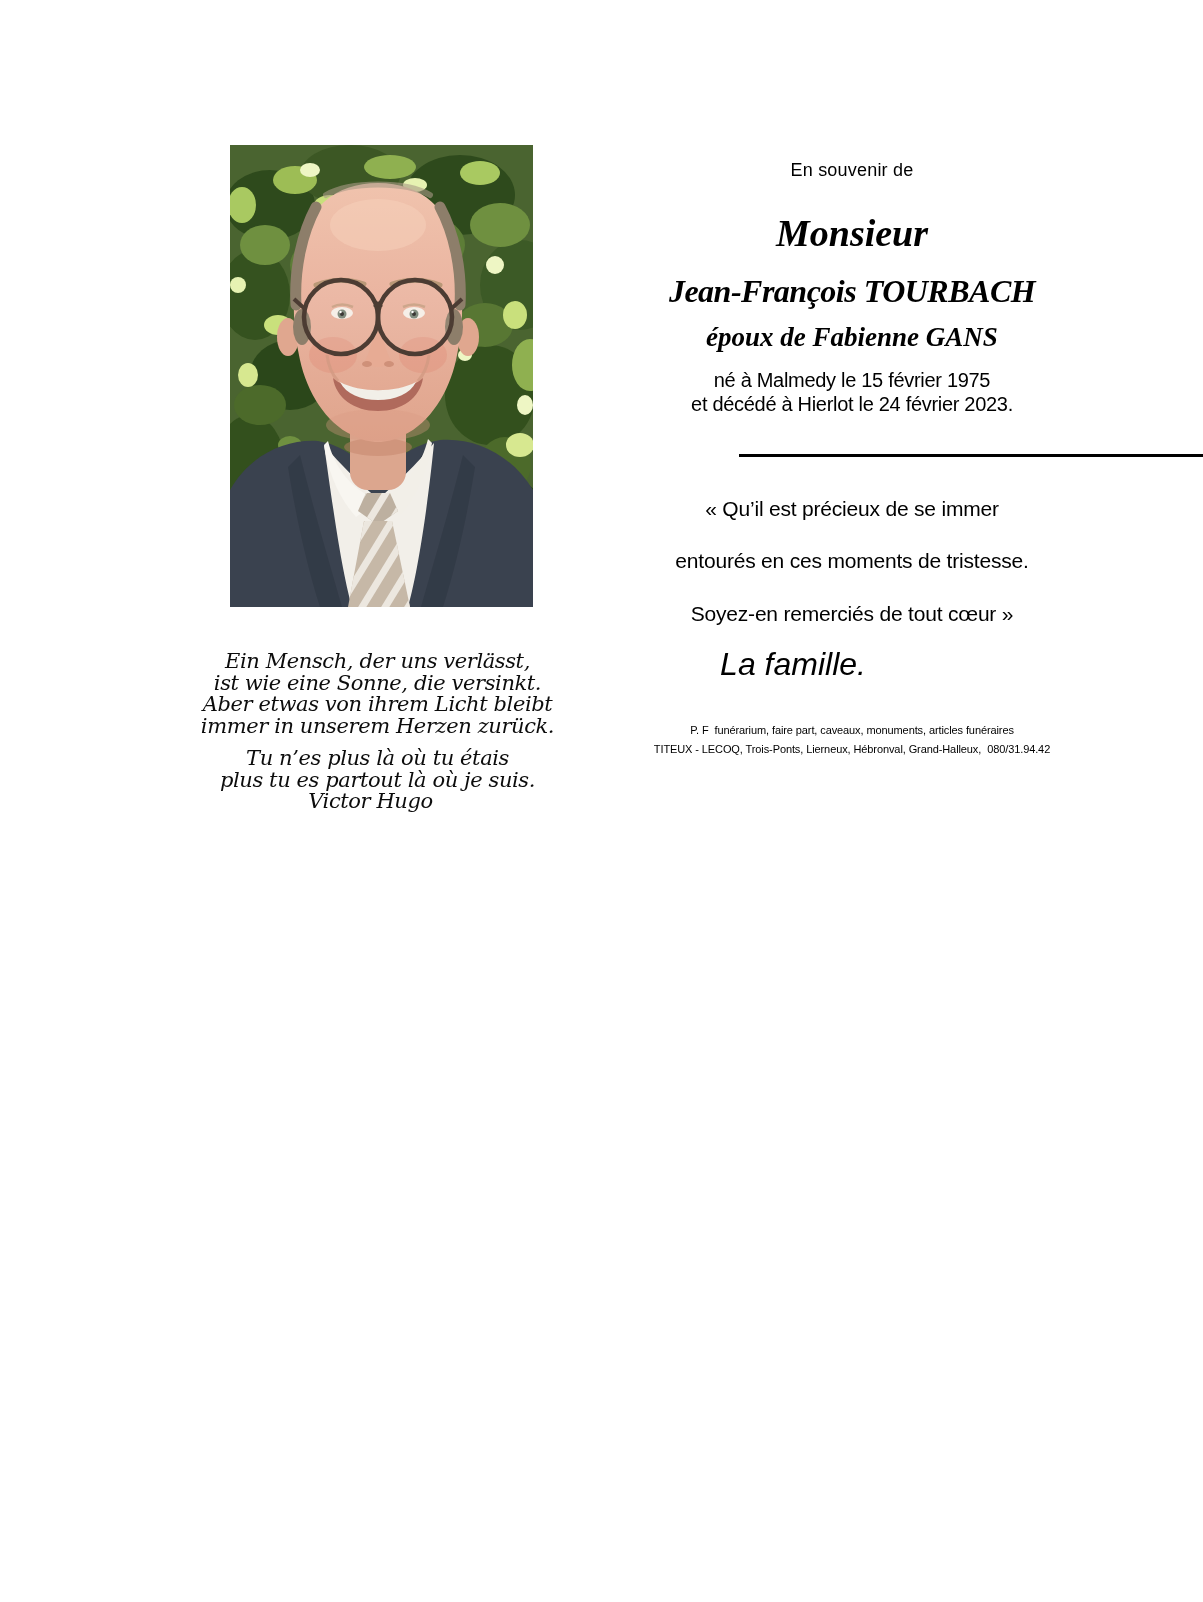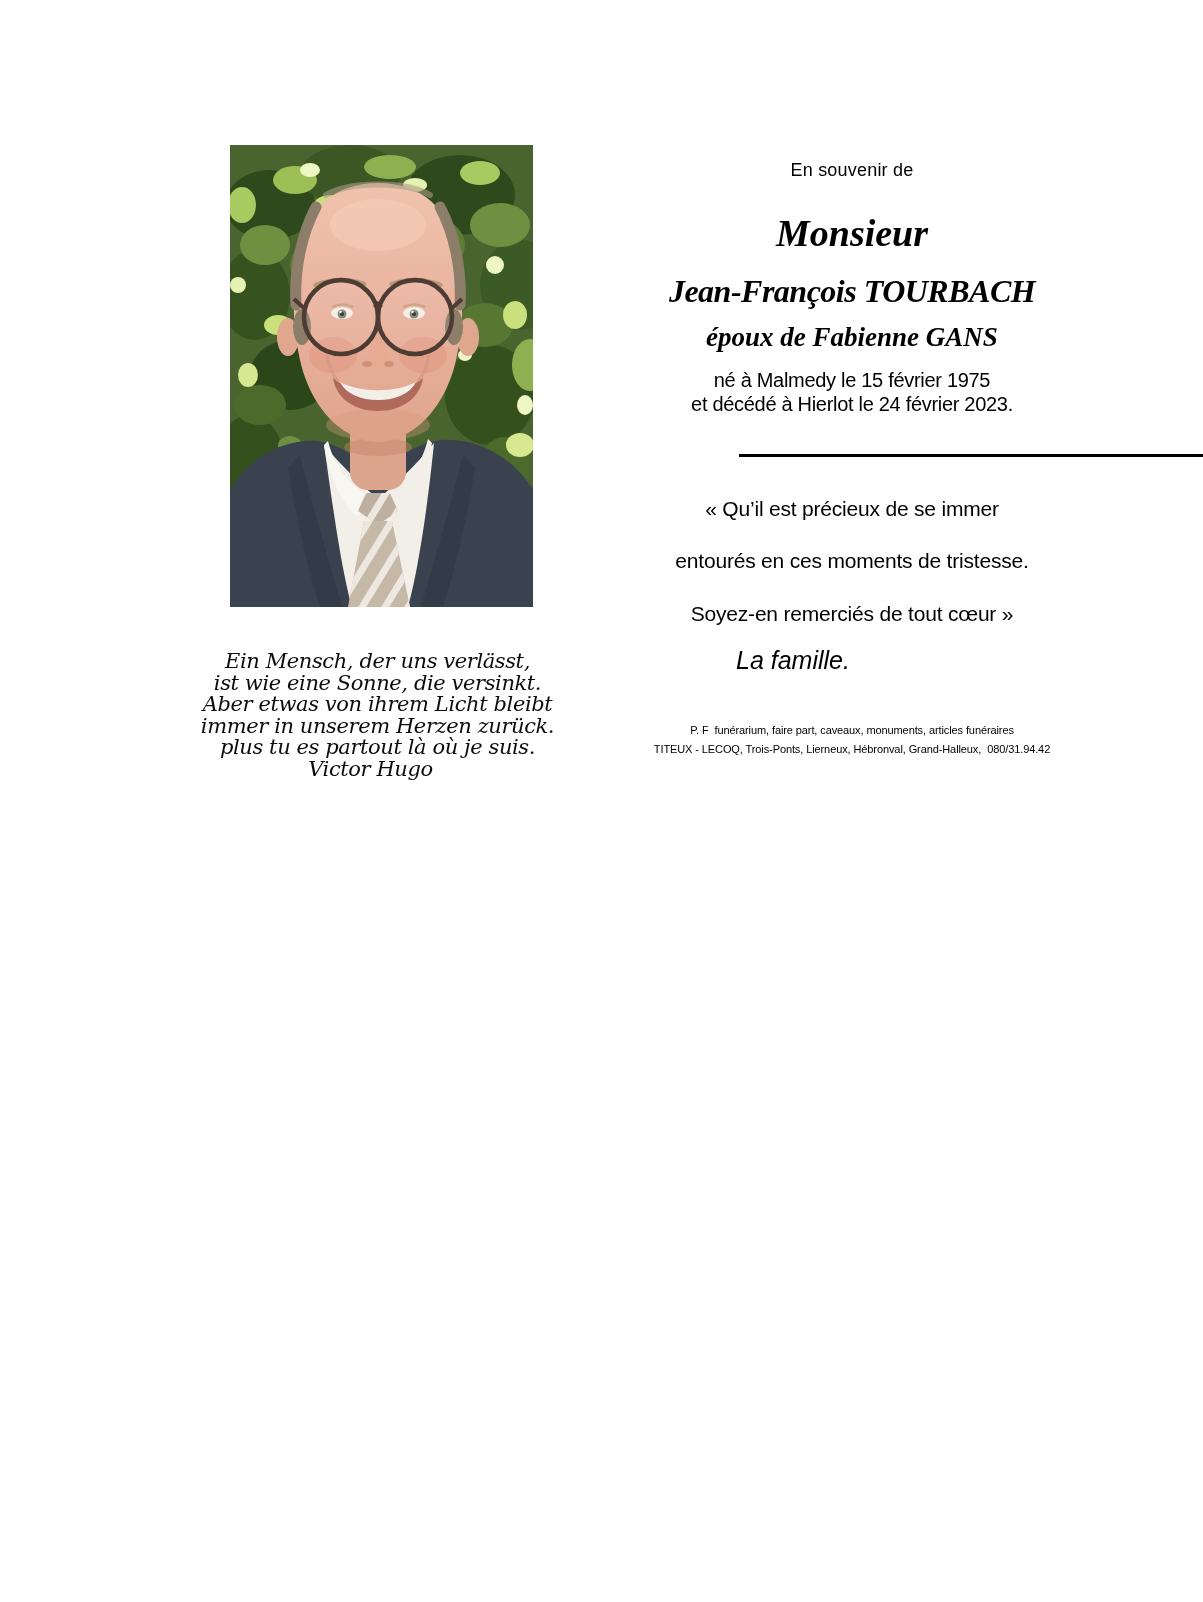--- a/index.html
+++ b/index.html
@@ -48,21 +48,21 @@
     top:454px; left:50%; width:185px; margin-left:-113px;
     border-top:3px solid #000; height:0;
   }
 
   .quote-1  { top:497px; }
   .quote-2  { top:549px; }
   .quote-3  { top:602px; }
   .quote-1,.quote-2,.quote-3 { font-size:21px; letter-spacing:-0.2px; }
 
   .signature {
-    top:646px; font-size:25px; font-style:italic;
+    top:646px; font-size:32px; font-style:italic;
     text-align:left; padding-right:118px; box-sizing:border-box;
   }
 
   .services { top:724px; font-size:11px; white-space:pre-wrap; letter-spacing:-0.1px; }
   .contact  { top:743px; font-size:11px; white-space:pre-wrap; letter-spacing:-0.1px; }
 </style>
 </head>
 <body>
 
 <div class="page">
@@ -202,20 +202,21 @@
         <path d="M221,164 L232,154" stroke-width="4"></path>
       </g>
     </svg>
   </div>
 
   <div class="poem">
     <div>Ein Mensch, der uns verlässt,</div>
     <div>ist wie eine Sonne, die versinkt.</div>
     <div>Aber etwas von ihrem Licht bleibt</div>
     <div>immer in unserem Herzen zurück.</div>
+    <div class="stanza-2">Tu n’es plus là où tu étais</div>
     <div>plus tu es partout là où je suis.</div>
     <div class="author">Victor Hugo</div>
   </div>
 
   <div class="right-col">
     <div class="intro">En souvenir de</div>
     <div class="title">Monsieur</div>
     <div class="name">Jean-François TOURBACH</div>
     <div class="relation">époux de Fabienne GANS</div>
     <div class="birth">né à Malmedy le 15 février 1975</div>

